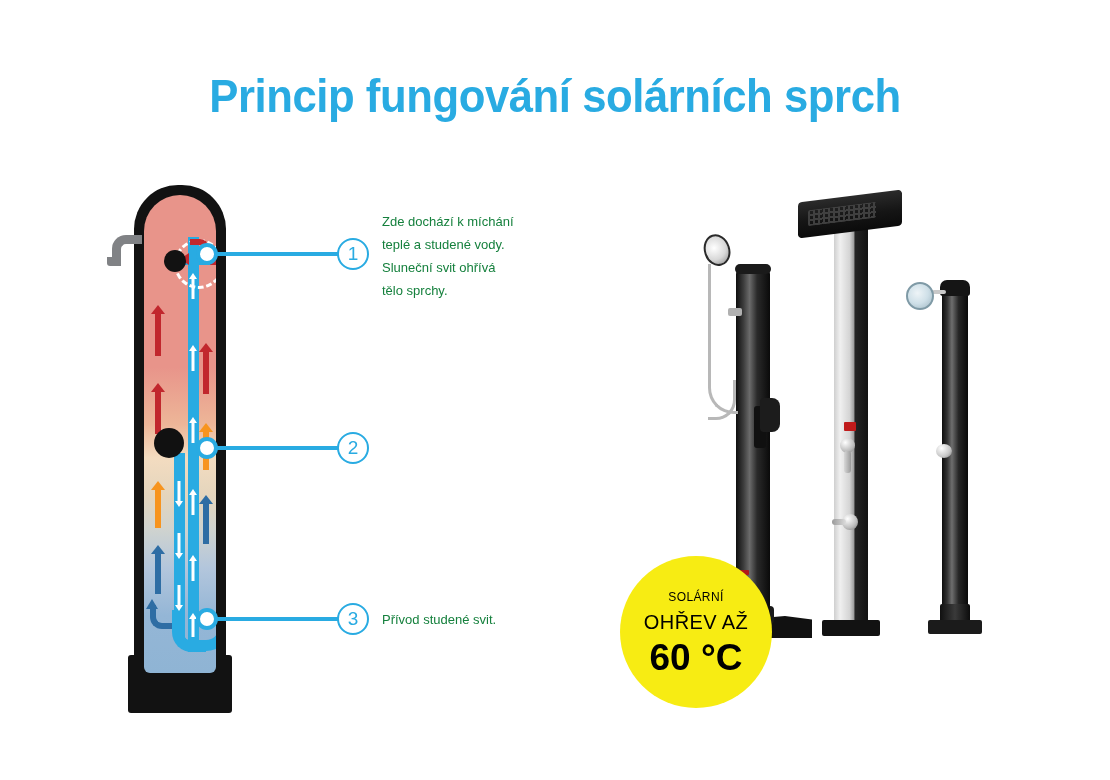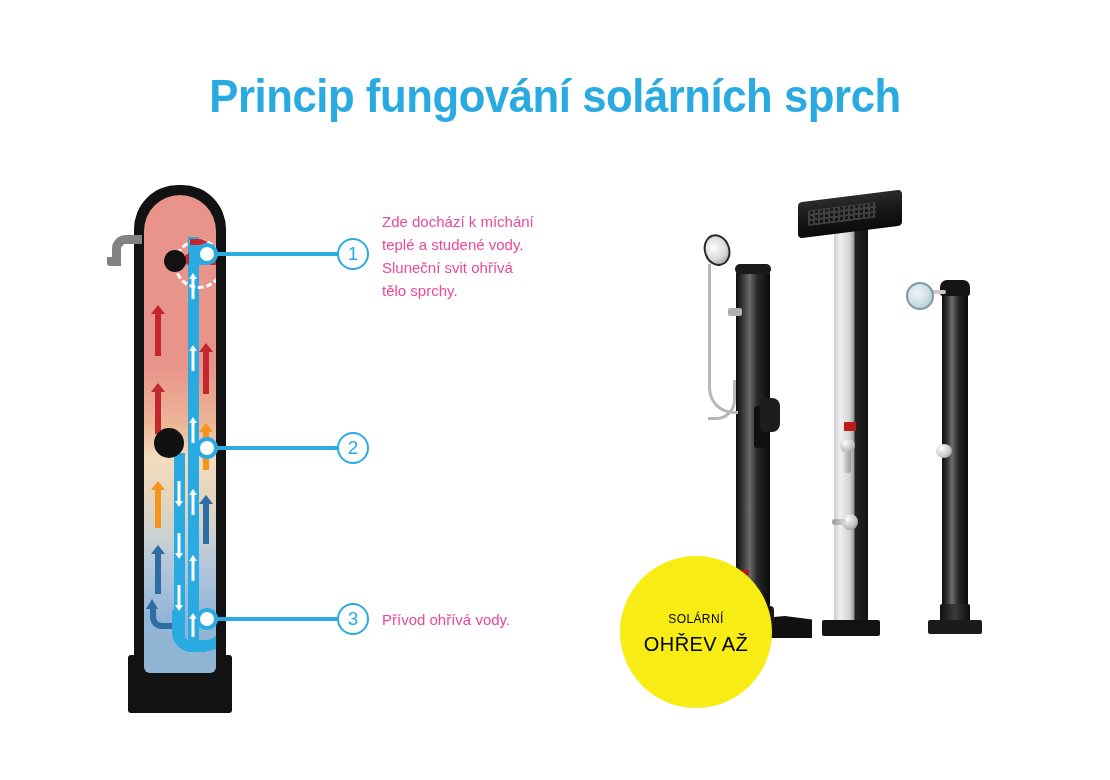--- a/index.html
+++ b/index.html
@@ -141,21 +141,21 @@
     background:#ffffff;border:4px solid #29abe2;box-sizing:border-box;
   }
   .leader{position:absolute;height:4px;background:#29abe2;}
   .numcircle{
     position:absolute;width:32px;height:32px;border-radius:50%;
     border:2.5px solid #29abe2;box-sizing:border-box;
     color:#29abe2;font-size:19px;line-height:28px;text-align:center;
     background:#ffffff;
   }
   .calltext{
-    position:absolute;color:#ec4899;font-size:15px;line-height:23px;
+    position:absolute;color:#15803d;font-size:13px;line-height:23px;
     white-space:pre-line;
   }
 
   
   .prod{position:absolute;}
 
   
   .p1-col{
     position:absolute;left:36px;top:38px;width:34px;height:358px;
     background:linear-gradient(90deg,#0e0e0e 0%,#3c3c3c 22%,#6b6b6b 40%,#2a2a2a 62%,#0a0a0a 100%);
@@ -426,21 +426,21 @@
 Sluneční svit ohřívá
 tělo sprchy.</div>
 
   <div class="anchor" style="left:196px;top:437px;"></div>
   <div class="leader" style="left:214px;top:446px;width:126px;"></div>
   <div class="numcircle" style="left:337px;top:432px;">2</div>
 
   <div class="anchor" style="left:196px;top:608px;"></div>
   <div class="leader" style="left:214px;top:617px;width:126px;"></div>
   <div class="numcircle" style="left:337px;top:603px;">3</div>
-  <div class="calltext" style="left:382px;top:608px;width:230px;">Přívod ohřívá vody.</div>
+  <div class="calltext" style="left:382px;top:608px;width:230px;">Přívod studené svit.</div>
 
   <div class="prod" style="left:700px;top:230px;width:130px;height:410px;">
     <div class="p1-base"></div>
     <div class="p1-foot"></div>
     <div class="p1-col"></div>
     <div class="p1-cap"></div>
     <div class="p1-red"></div>
     <div class="p1-hose"></div>
     <div class="p1-hose2"></div>
     <div class="p1-bracket"></div>
@@ -467,16 +467,17 @@
     <div class="p3-arm"></div>
     <div class="p3-head"></div>
     <div class="p3-valve"></div>
     <div class="p3-foot"></div>
     <div class="p3-base"></div>
   </div>
 
   <div class="badge">
     <div class="badge-l1">SOLÁRNÍ</div>
     <div class="badge-l2">OHŘEV AŽ</div>
+    <div class="badge-temp">60 °C</div>
   </div>
 
 
 </div>
 
 </body></html>

